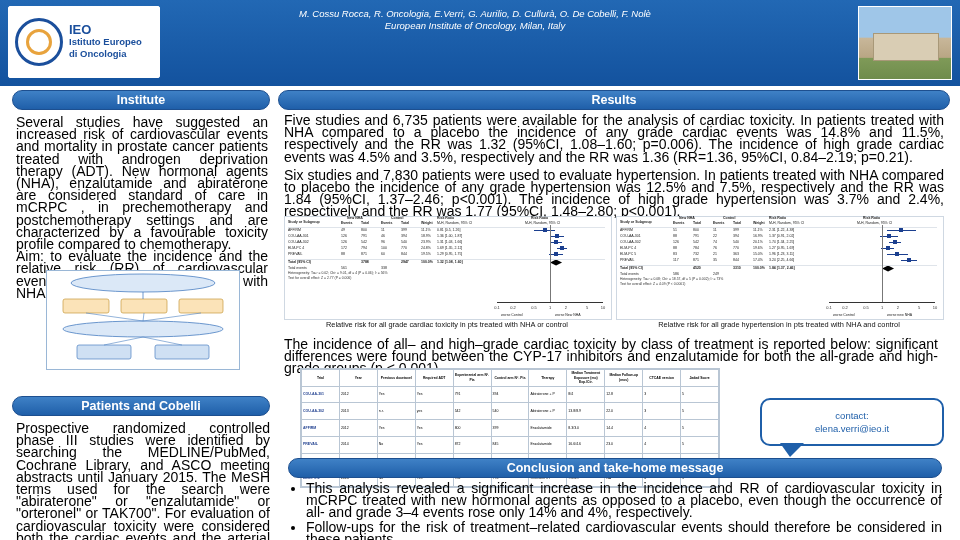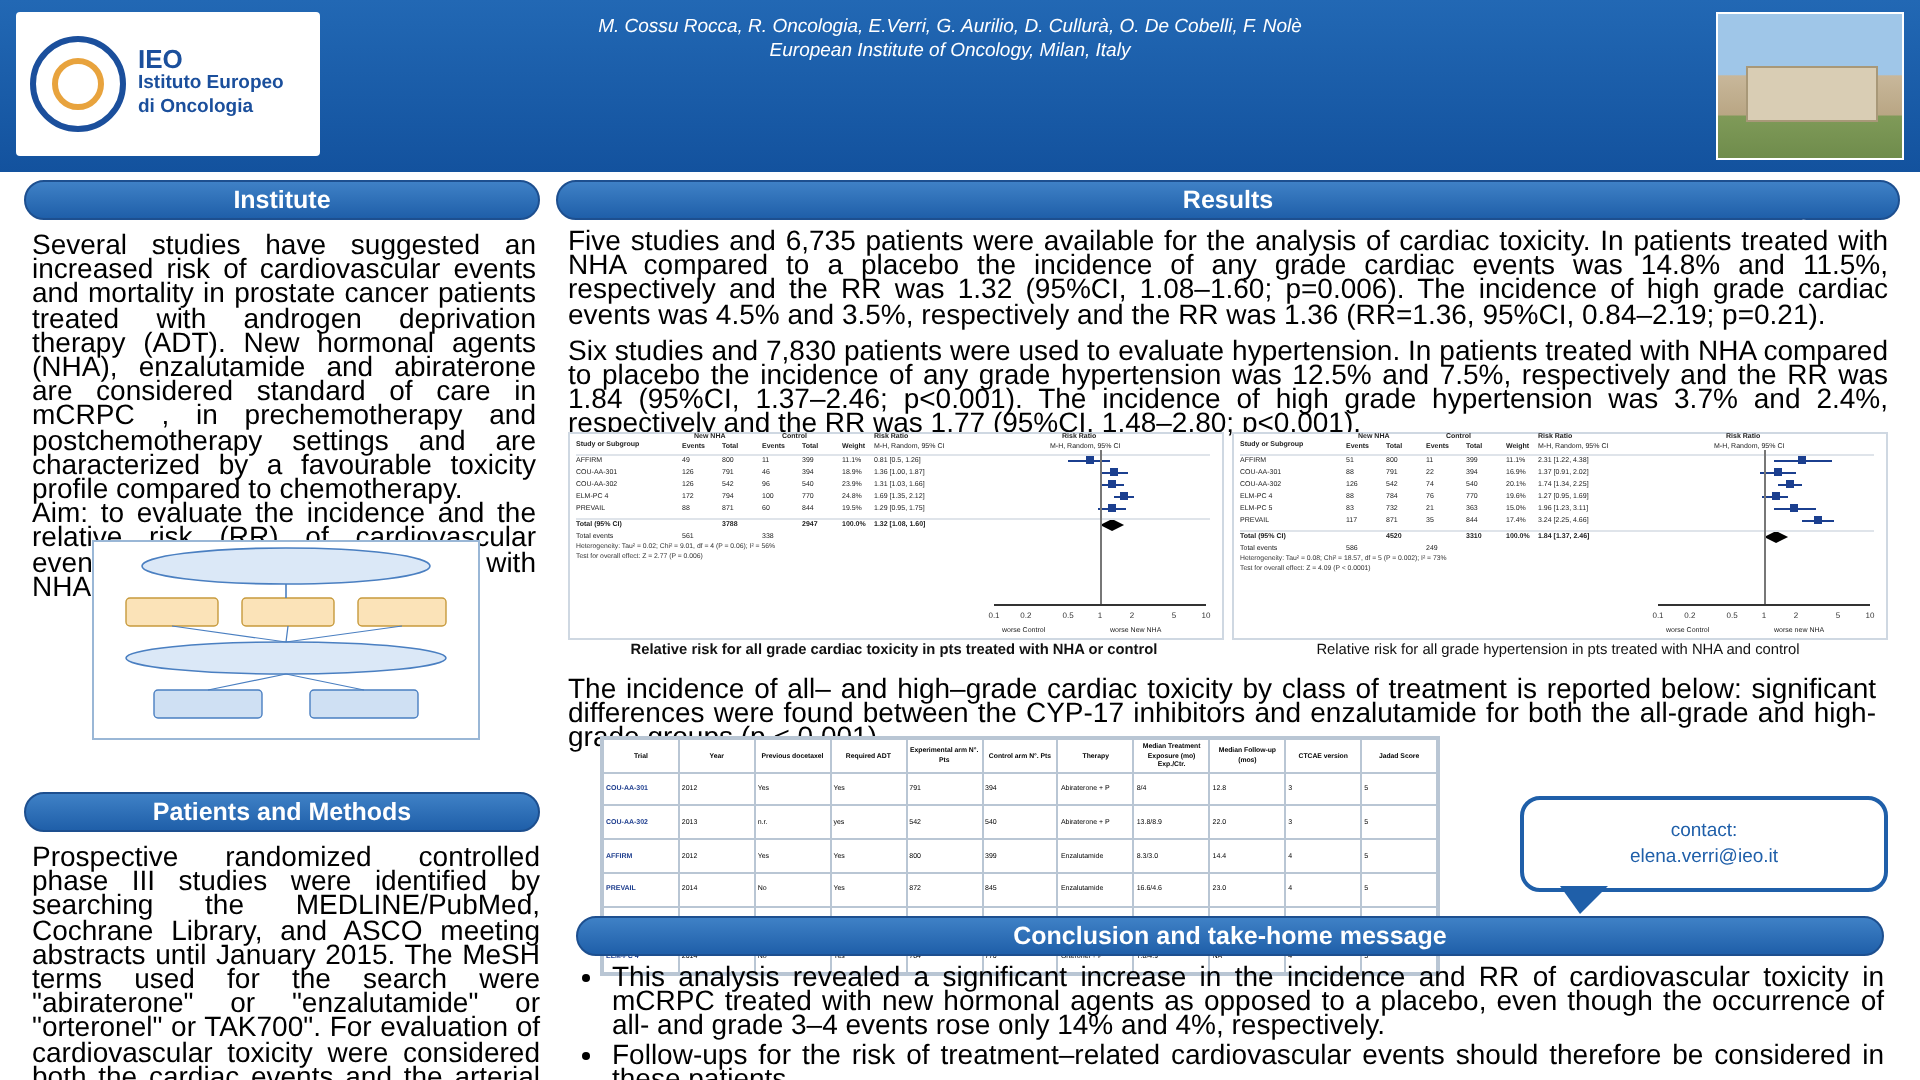--- a/index.html
+++ b/index.html
@@ -43,21 +43,21 @@
   .bar-results{left:278px;top:90px;width:672px;}
   .bar-results .f18{position:absolute;right:44px;top:17px;font-size:16px;font-style:italic;}
   .res-body{left:284px;top:114px;width:660px;}
   .res-body p{margin:0 0 6px 0;}
 
   
   .forest{position:absolute;top:216px;background:#ffffff;border:1px solid #cfd8e2;}
   .forest-l{left:284px;width:326px;height:102px;}
   .forest-r{left:616px;width:326px;height:102px;}
   .fcap{position:absolute;top:320px;font-size:7.4px;color:#111;text-align:center;}
-  .fcap-l{left:284px;width:326px;font-weight:bold;}
+  .fcap-l{left:284px;width:326px;}
   .fcap-r{left:616px;width:326px;}
 
   .res-note{left:284px;top:338px;width:654px;}
 
   .table-img{position:absolute;left:300px;top:368px;width:418px;height:118px;border:1px solid #b9c6d4;background:#ffffff;}
 
   .contact{position:absolute;left:760px;top:398px;width:180px;height:44px;border:2px solid #1f5fa9;border-radius:10px;
            background:#ffffff;color:#1f5fa9;font-size:9.5px;text-align:center;display:flex;flex-direction:column;
            align-items:center;justify-content:center;line-height:13px;}
   .contact:after{content:"";position:absolute;left:18px;bottom:-13px;width:0;height:0;
@@ -125,21 +125,21 @@
       <rect x="108" y="74" width="54" height="14" rx="2" fill="#cfe0f3" stroke="#4a7fc1" stroke-width="0.7"></rect>
       <line x1="96" y1="21" x2="96" y2="28" stroke="#4a7fc1" stroke-width="0.8"></line>
       <line x1="39" y1="42" x2="96" y2="50" stroke="#4a7fc1" stroke-width="0.6"></line>
       <line x1="97" y1="42" x2="96" y2="50" stroke="#4a7fc1" stroke-width="0.6"></line>
       <line x1="154" y1="42" x2="96" y2="50" stroke="#4a7fc1" stroke-width="0.6"></line>
       <line x1="96" y1="66" x2="57" y2="74" stroke="#4a7fc1" stroke-width="0.6"></line>
       <line x1="96" y1="66" x2="135" y2="74" stroke="#4a7fc1" stroke-width="0.6"></line>
     </svg>
   </div>
 
-  <div class="bar bar-patients">Patients and Methods</div>
+  <div class="bar bar-patients">Patients and Cobelli</div>
   <div class="panel-body pm-body">Prospective randomized controlled phase III studies were identified by searching the MEDLINE/PubMed, Cochrane Library, and ASCO meeting abstracts until January 2015. The MeSH terms used for the search were "abiraterone" or "enzalutamide" or "orteronel" or TAK700". For evaluation of cardiovascular toxicity were considered both the cardiac events and the arterial hypertension. Combined relative risks (RRs) and 95% confidence intervals (CIs) were calculated using fixed or random effects methods.</div>
 
   <div class="bar bar-results">
     <span>Results</span>
     <span class="f18">F18</span>
   </div>
 
   <div class="panel-body res-body">
     <p>Five studies and 6,735 patients were available for the analysis of cardiac toxicity. In patients treated with NHA compared to a placebo the incidence of any grade cardiac events was 14.8% and 11.5%, respectively and the RR was 1.32 (95%CI, 1.08–1.60; p=0.006). The incidence of high grade cardiac events was 4.5% and 3.5%, respectively and the RR was 1.36 (RR=1.36, 95%CI, 0.84–2.19; p=0.21).</p>
     <p>Six studies and 7,830 patients were used to evaluate hypertension. In patients treated with NHA compared to placebo the incidence of any grade hypertension was 12.5% and 7.5%, respectively and the RR was 1.84 (95%CI, 1.37–2.46; p&lt;0.001). The incidence of high grade hypertension was 3.7% and 2.4%, respectively and the RR was 1.77 (95%CI, 1.48–2.80; p&lt;0.001).</p>

